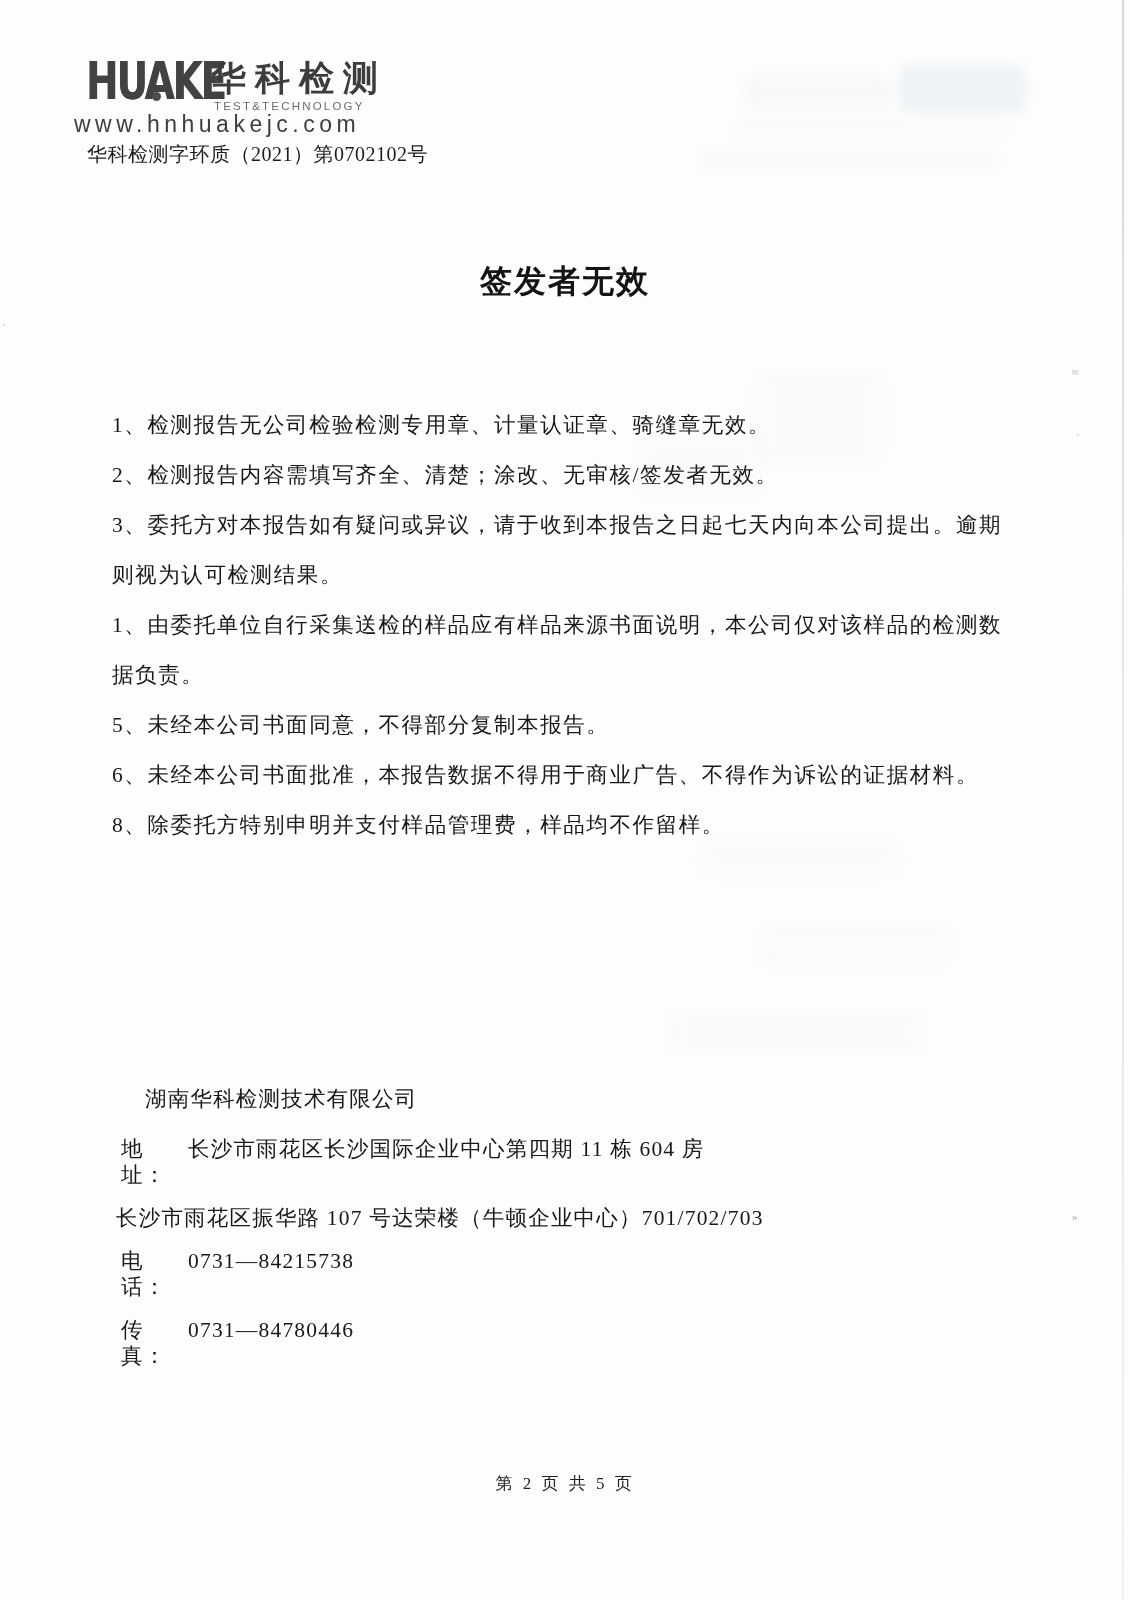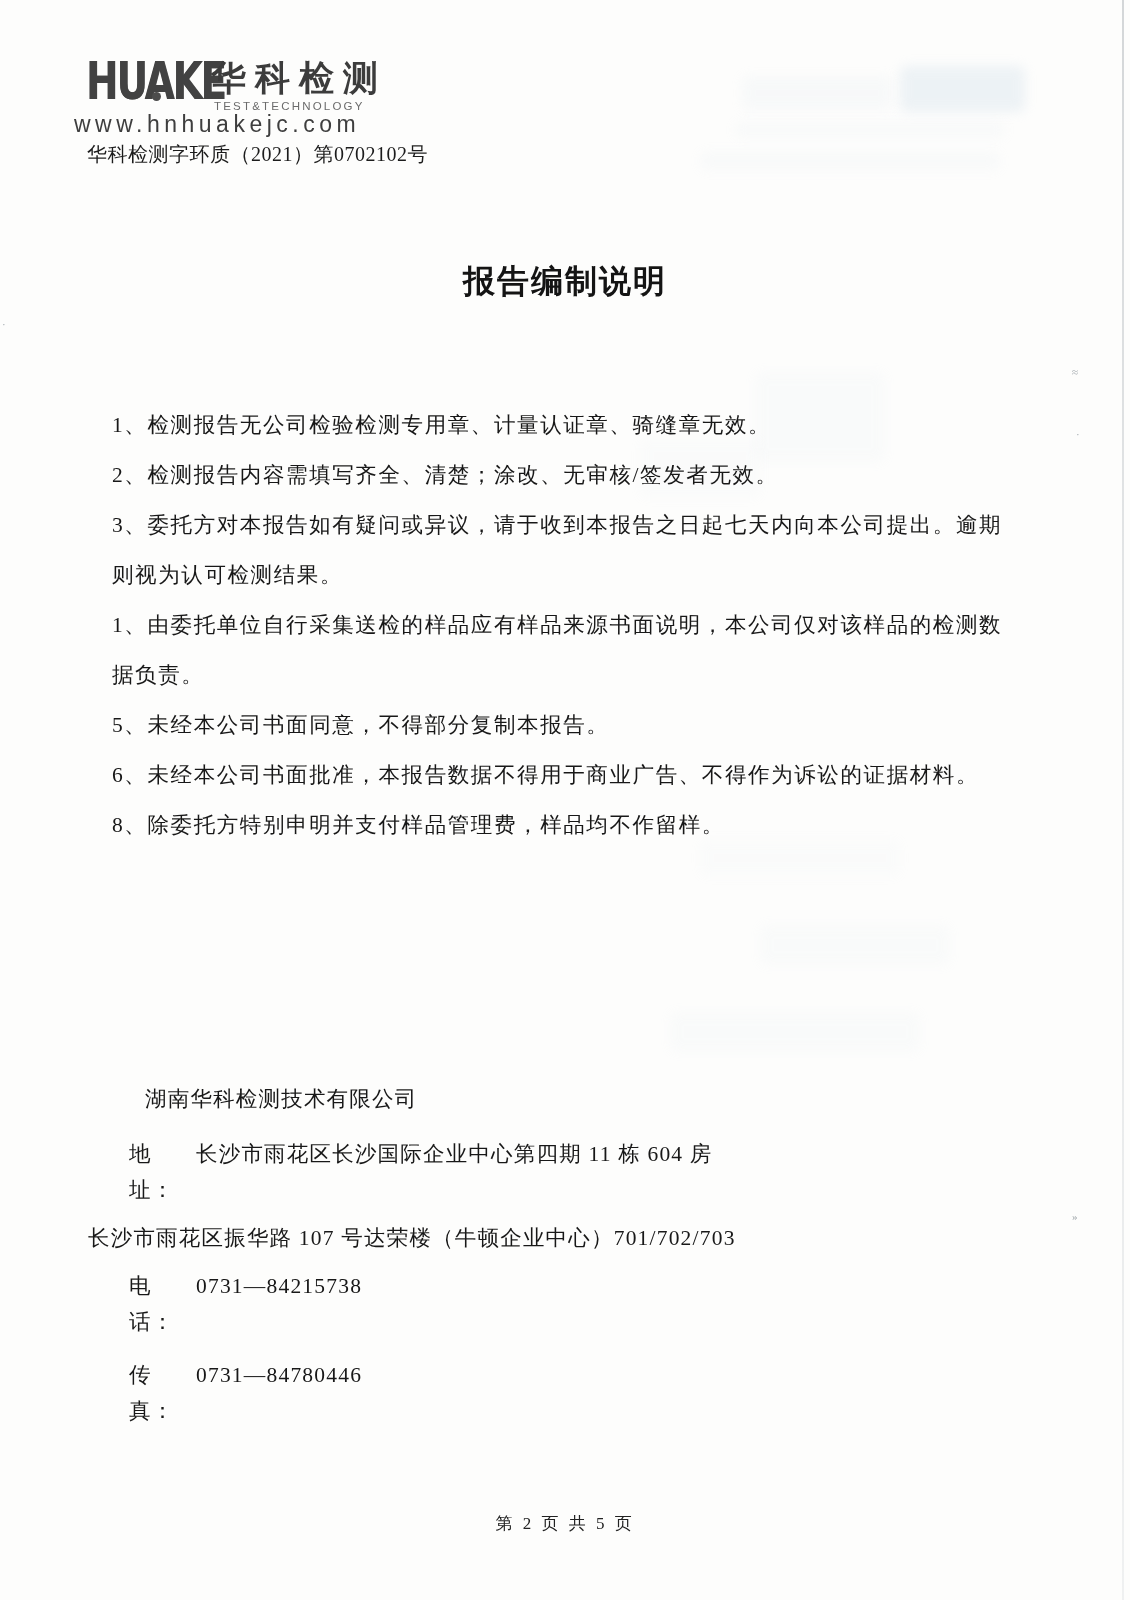--- a/index.html
+++ b/index.html
@@ -118,37 +118,36 @@
     color: #181818;
     letter-spacing: 1.2px;
   }
   .company-name {
     margin-left: 145px;
     line-height: 26px;
     margin-bottom: 24px;
   }
   .company-row {
     display: flex;
-    line-height: 36px;
+    line-height: 26px;
     margin-bottom: 17px;
-    margin-left: 8px;
   }
   .company-row .label {
     margin-left: 121px;
     width: 67px;
     flex: 0 0 auto;
   }
   .company-row .value { flex: 0 0 auto; }
-  .addr2 { padding-left: 88px; line-height: 26px; margin-bottom: 17px; }
+  .addr2 { padding-left: 116px; line-height: 26px; margin-bottom: 17px; }
 
   
   .page-footer {
     position: absolute;
     left: 0;
-    top: 1512px;
+    top: 1472px;
     width: 100%;
     text-align: center;
     font-size: 17px;
     letter-spacing: 3px;
     color: #222;
   }
 
   
   .bleed {
     position: absolute;
@@ -204,21 +203,21 @@
   <div class="speck" style="left:2px; top:318px;">·</div>
   <div class="edge-line"></div>
 
   <div class="logo-wordmark">HUAKE</div>
   <div class="logo-a-dot"></div>
   <div class="logo-cn">华科检测</div>
   <div class="logo-en">TEST&amp;TECHNOLOGY</div>
   <div class="logo-url">www.hnhuakejc.com</div>
   <div class="doc-number">华科检测字环质（2021）第0702102号</div>
 
-  <div class="page-title">报告编制说明</div>
+  <div class="page-title">签发者无效</div>
 
   <div class="notes">
     <div class="note-line">1、检测报告无公司检验检测专用章、计量认证章、骑缝章无效。</div>
     <div class="note-line">2、检测报告内容需填写齐全、清楚；涂改、无审核/签发者无效。</div>
     <div class="note-line">3、委托方对本报告如有疑问或异议，请于收到本报告之日起七天内向本公司提出。逾期</div>
     <div class="note-line">则视为认可检测结果。</div>
     <div class="note-line">1、由委托单位自行采集送检的样品应有样品来源书面说明，本公司仅对该样品的检测数</div>
     <div class="note-line">据负责。</div>
     <div class="note-line">5、未经本公司书面同意，不得部分复制本报告。</div>
     <div class="note-line">6、未经本公司书面批准，本报告数据不得用于商业广告、不得作为诉讼的证据材料。</div>

